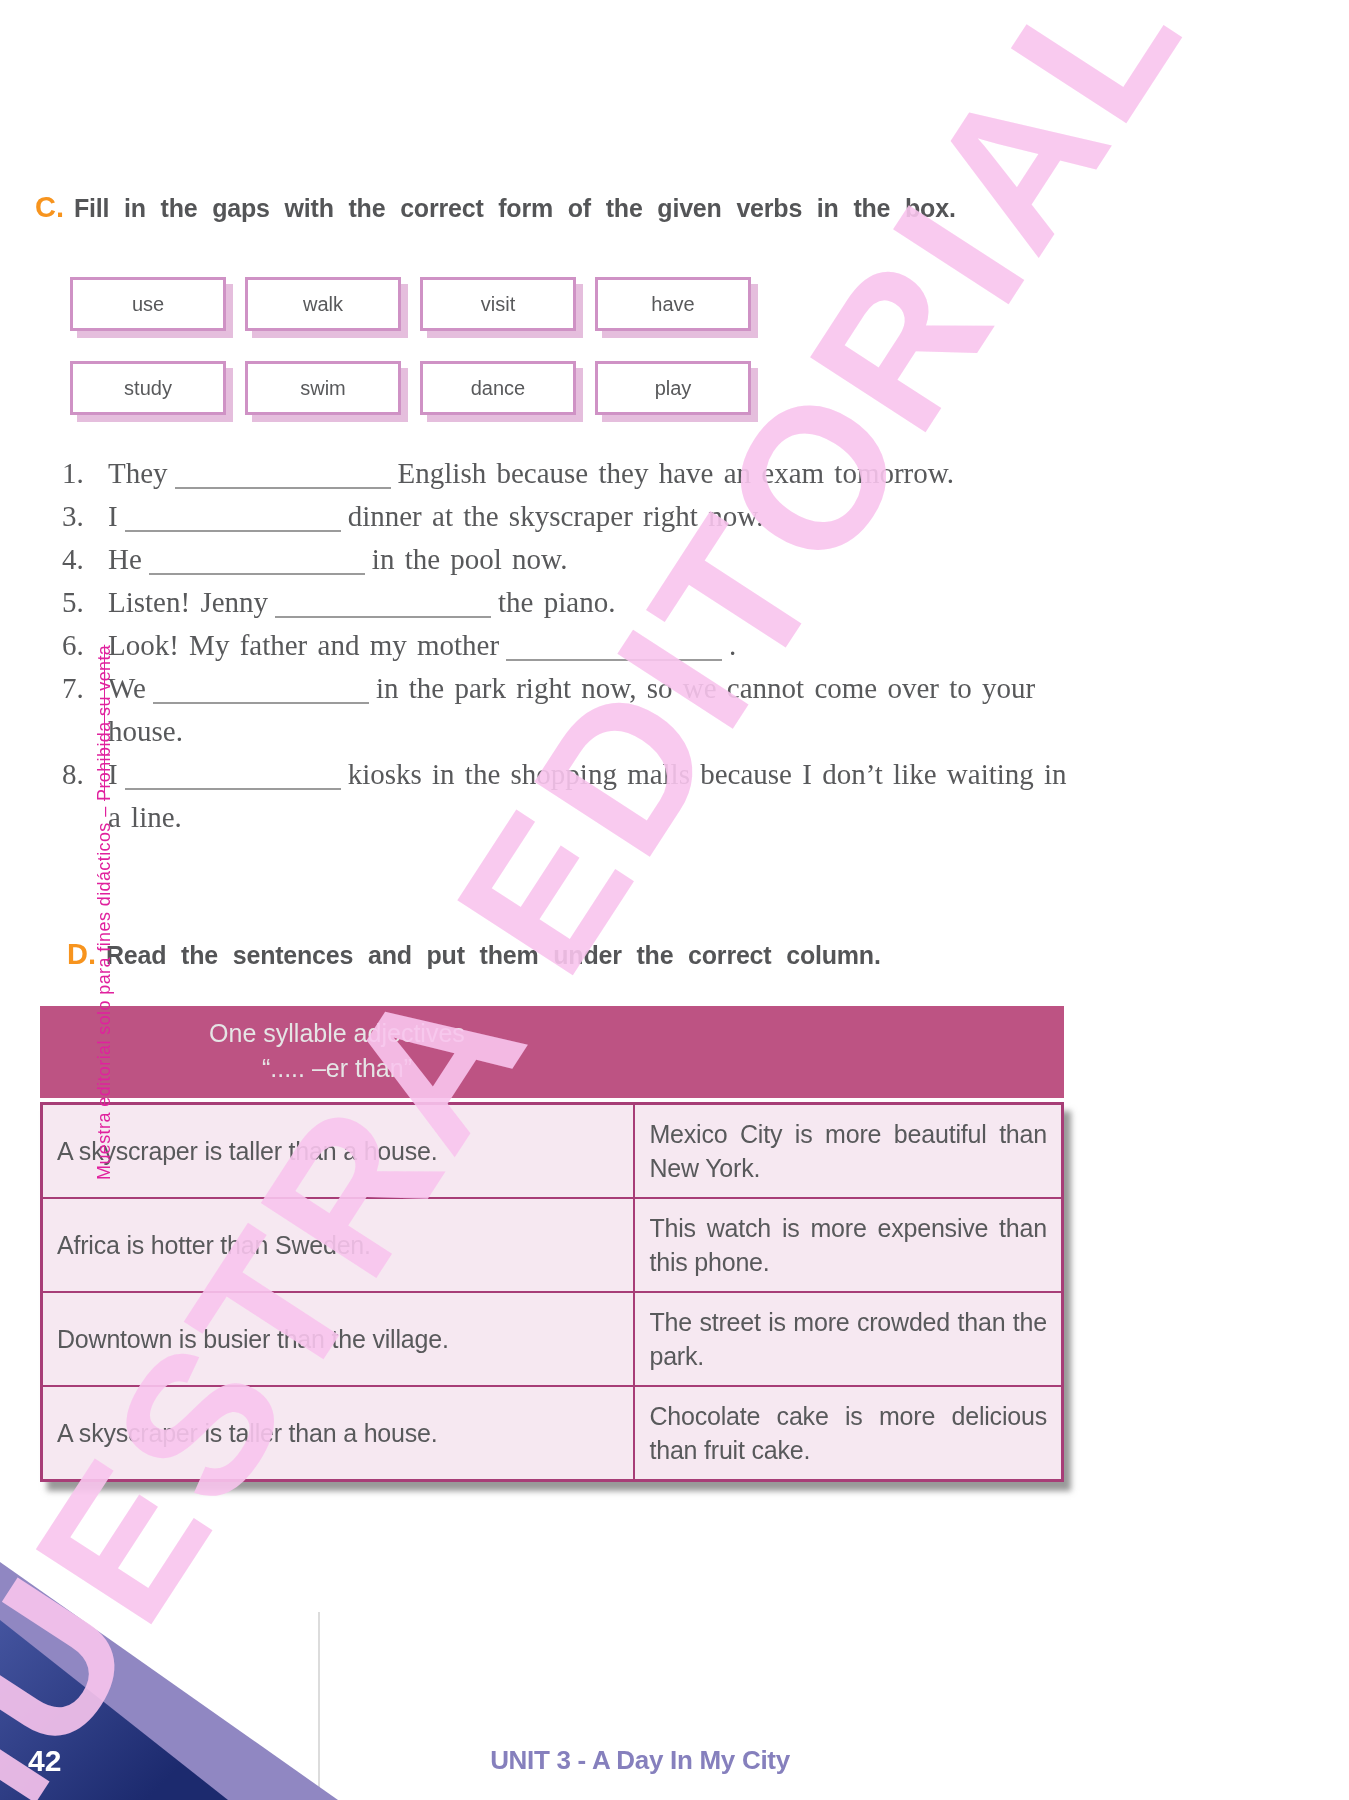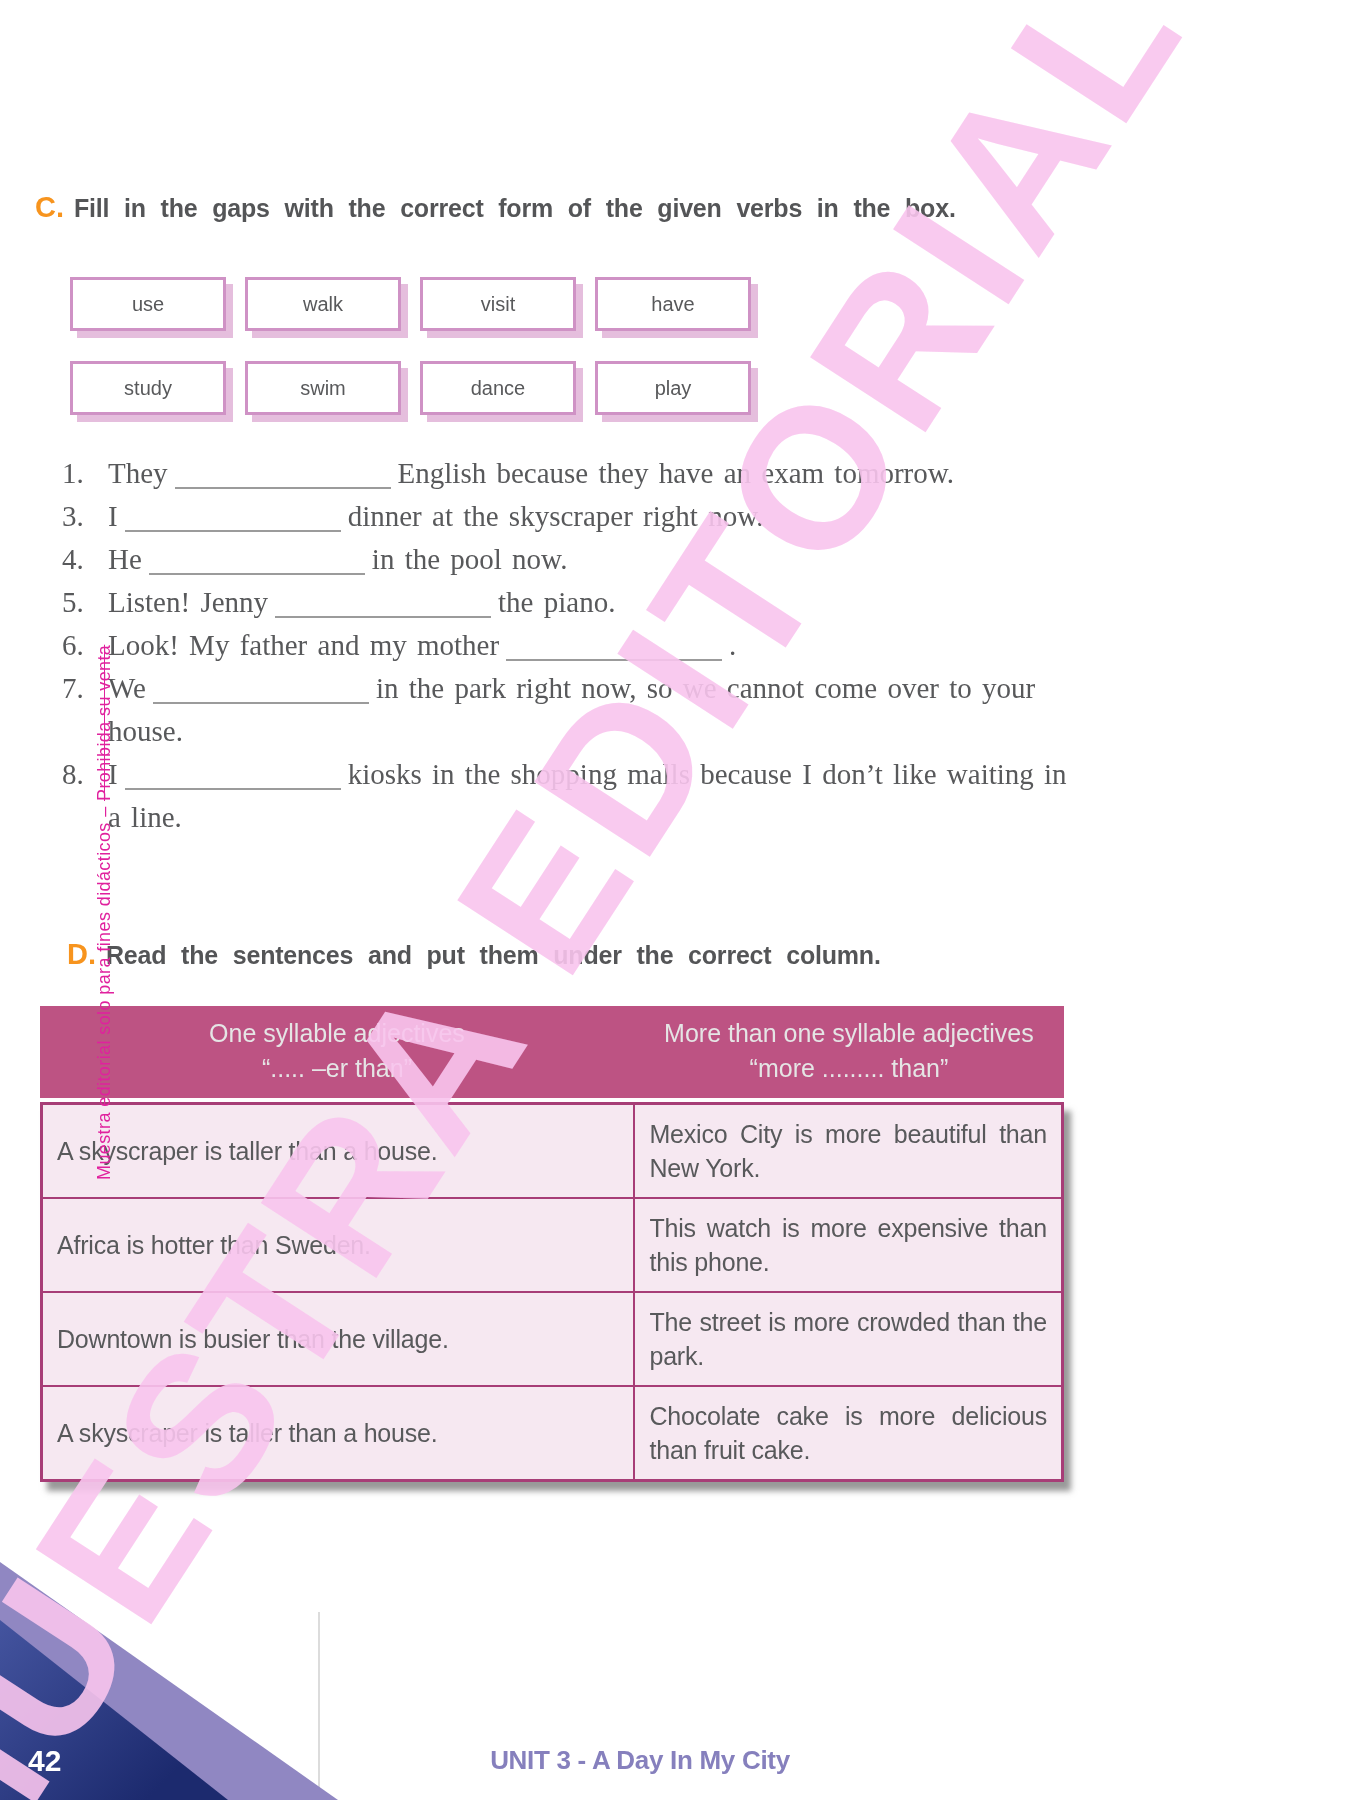--- a/index.html
+++ b/index.html
@@ -162,24 +162,20 @@
 <div class="sec-head" id="sec-d-head">
   <span class="sec-letter">D.</span><span class="sec-title">Read the sentences and put them under the correct column.</span>
 </div>
 
 <div id="table-d">
   <div class="thead">
     <div class="hcell">
       <div>One syllable adjectives</div>
       <div>“..... –er than”</div>
     </div>
-    <div class="hcell">
-      <div>More than one syllable adjectives</div>
-      <div>“more ......... than”</div>
-    </div>
   </div>
   <div class="tbody">
     <div class="trow">
       <div class="cell cell-left">
           <span>A skyscraper is taller than a house.</span>
         </div>
       <div class="cell cell-right">
           <span>Mexico City is more beautiful than New York.</span>
         </div>
     </div>

